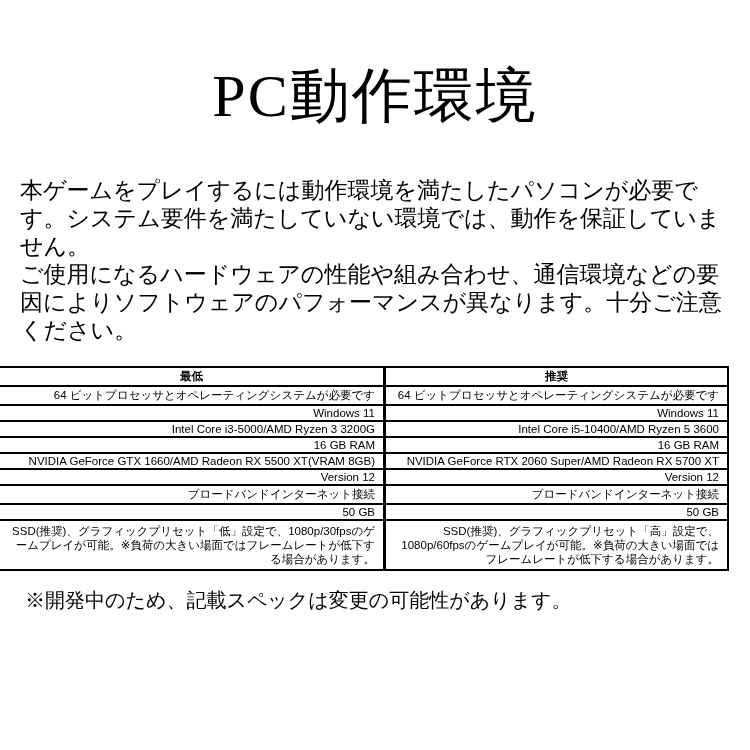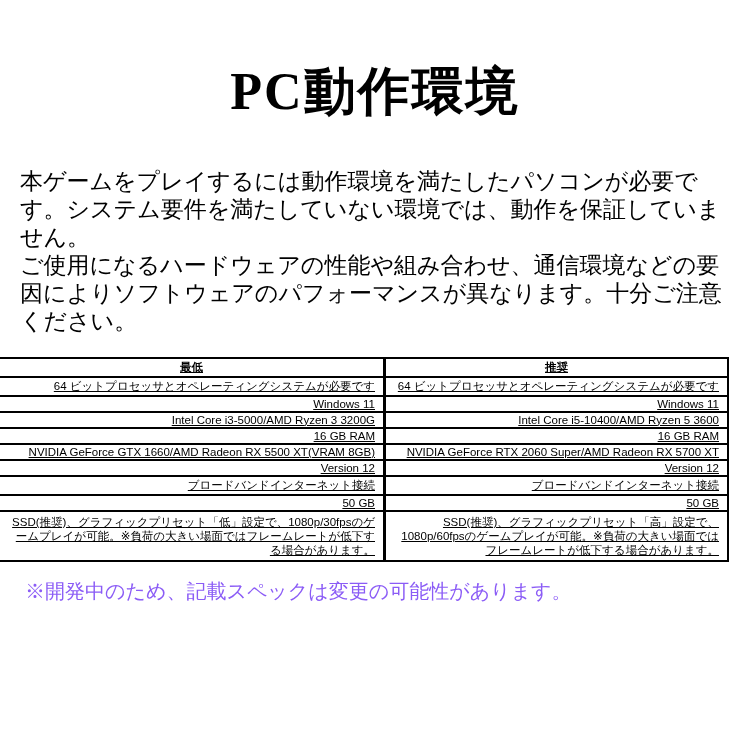--- a/index.html
+++ b/index.html
@@ -10,22 +10,22 @@
     background: #ffffff;
     color: #000000;
     font-family: "Liberation Serif", "DejaVu Serif", serif;
     overflow: hidden;
   }
   .page { width: 750px; height: 750px; position: relative; }
 
   .title {
     margin: 62px 0 0 0;
     text-align: center;
-    font-size: 52px;
-    font-weight: bold;
+    font-size: 60px;
+    font-weight: normal;
     letter-spacing: 2px;
     line-height: 1.15;
     color: #000000;
   }
 
   .intro {
     margin: 46px 18px 0 20px;
     font-size: 23px;
     line-height: 28px;
     color: #000000;
@@ -37,21 +37,20 @@
     align-items: flex-start;
     margin-top: 21px;
     width: 750px;
   }
   table.spec {
     border-collapse: collapse;
     table-layout: fixed;
     font-family: "Liberation Sans", "DejaVu Sans", sans-serif;
     font-size: 11.5px;
     color: #000000;
-    text-decoration: underline;
   }
   table.spec-min {
     width: 384px;
     border-right: 1px solid #000;
   }
   table.spec-rec {
     width: 345px;
     border-left: 2px solid #000;
     border-right: 2px solid #000;
   }
@@ -78,21 +77,21 @@
     line-height: 14px;
     padding: 3px 8px;
     height: auto;
     border-radius: 8px;
   }
 
   .footnote {
     margin: 16px 0 0 25px;
     font-size: 20px;
     line-height: 26px;
-    color: #8b5cf6;
+    color: #000000;
   }
 </style>
 </head>
 <body>
 
 <div class="page">
 
   <h1 class="title">PC動作環境</h1>
 
   <div class="intro">

